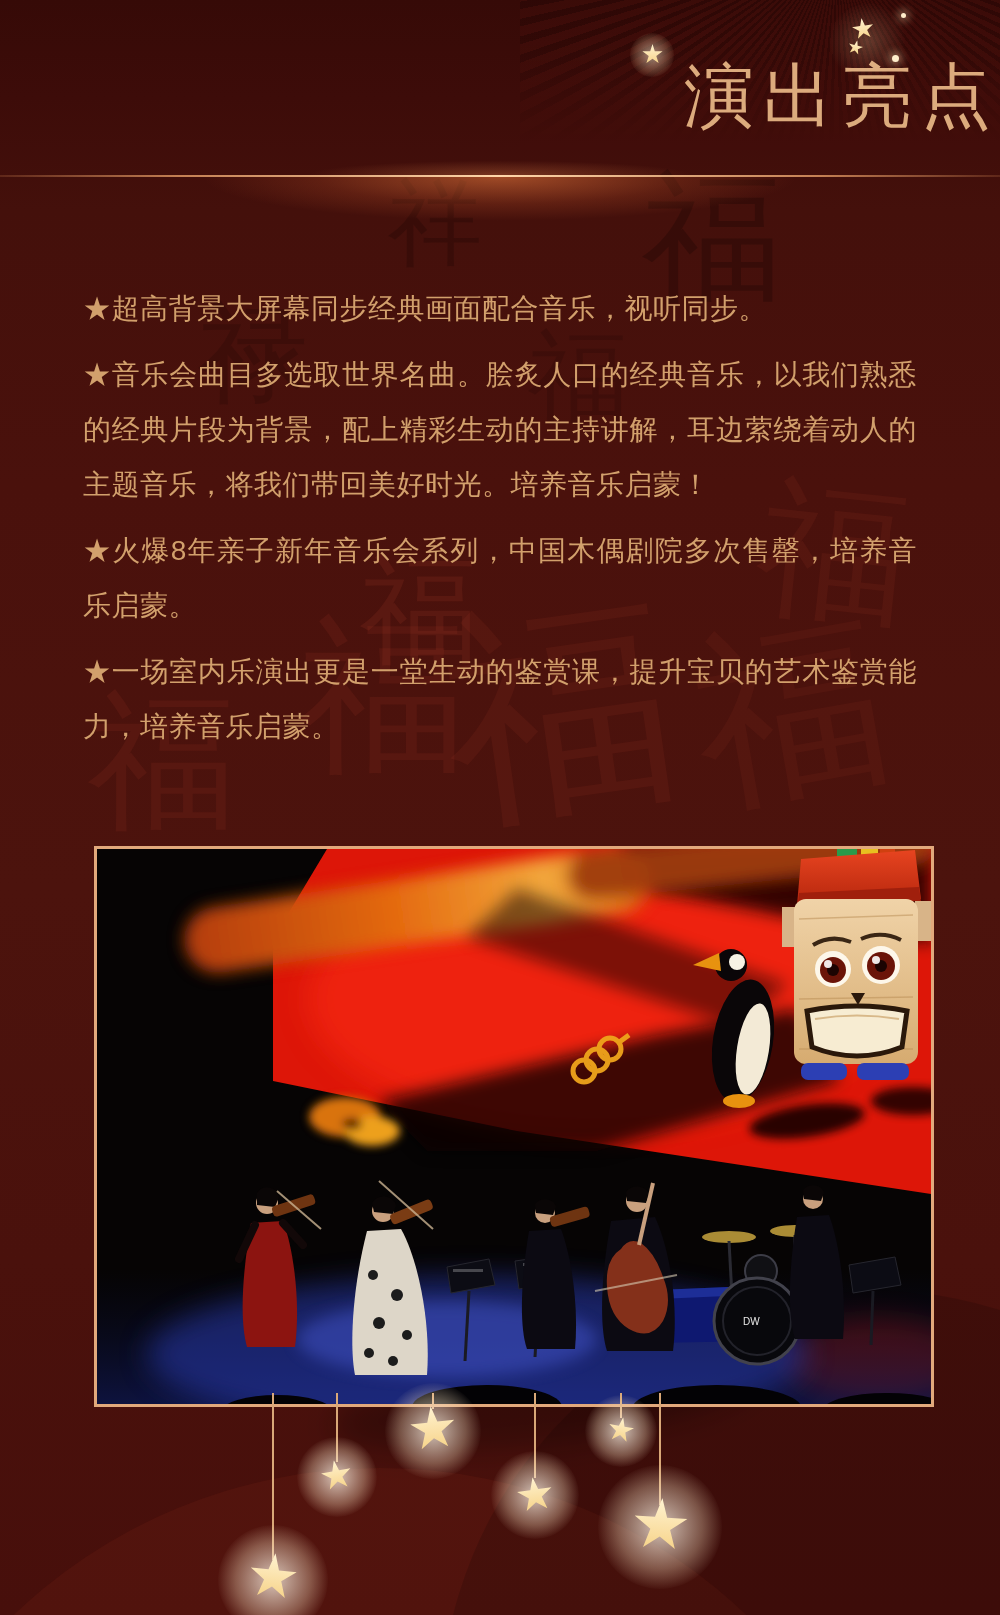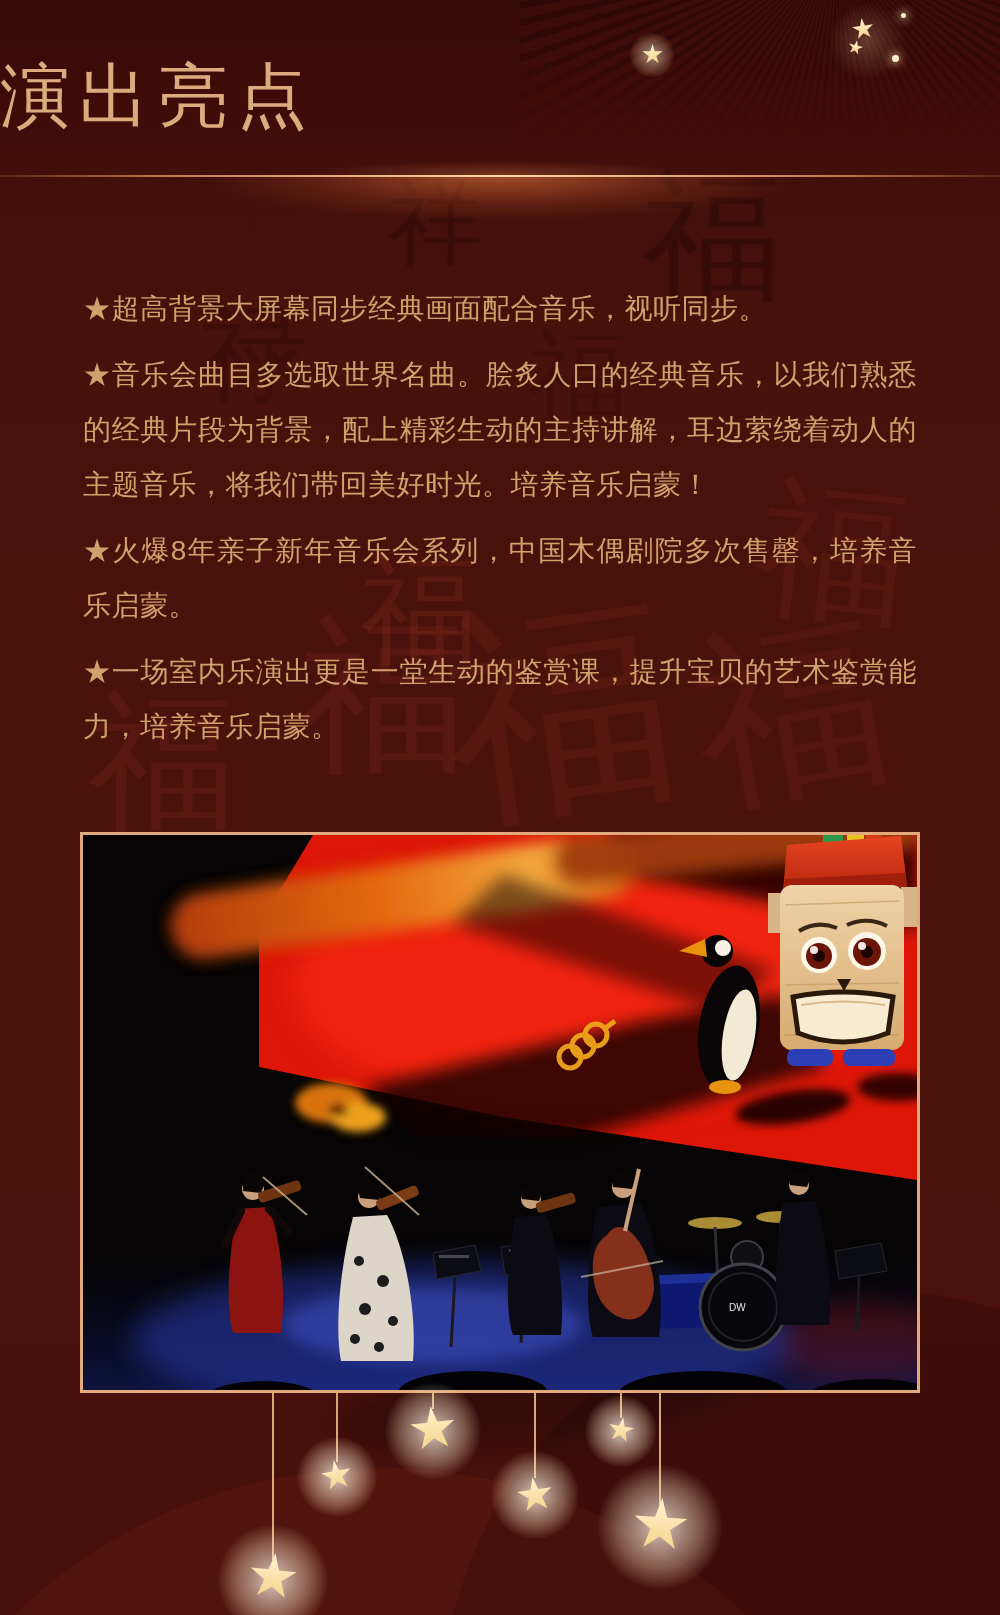--- a/index.html
+++ b/index.html
@@ -19,21 +19,21 @@
   }
   .wm{position:absolute;font-family:"Liberation Serif",serif;line-height:1;user-select:none;}
   .wm.light{color:rgba(176,64,42,.16);}
   .wm.dark{color:rgba(14,2,2,.24);}
   .bg-circle{position:absolute;border-radius:50%;}
   .c1{left:-150px;top:1468px;width:1060px;height:1060px;background:rgba(255,82,46,.055);}
   .c2{right:-300px;top:1290px;width:860px;height:860px;background:rgba(0,0,0,.14);}
   .swoosh{position:absolute;left:330px;top:1358px;width:430px;height:86px;border-radius:50%;
     background:rgba(8,0,0,.30);filter:blur(15px);transform:rotate(-7deg);}
   
-  .title{position:absolute;top:50px;left:0;width:100%;text-align:left;
+  .title{position:absolute;top:50px;left:0;width:100%;text-align:right;
     font-size:70px;letter-spacing:9px;font-weight:400;color:#dcab7d;margin:0;}
   .sparkle{position:absolute;left:630px;top:33px;width:44px;height:44px;}
   .sparkle .halo{position:absolute;inset:0;border-radius:50%;
     background:radial-gradient(circle,rgba(255,240,210,.55),rgba(255,220,170,.18) 55%,transparent 75%);}
   .star-shape{display:block;background:linear-gradient(180deg,#fff3d2,#f6d184);
     clip-path:polygon(50% 0%,61% 35%,98% 35%,68% 57%,79% 91%,50% 70%,21% 91%,32% 57%,2% 35%,39% 35%);}
   .sparkle .star-shape{position:absolute;left:12px;top:11px;width:21px;height:21px;}
   .corner-stars{position:absolute;left:820px;top:0;width:120px;height:90px;}
   .corner-stars .halo{position:absolute;left:8px;top:2px;width:78px;height:78px;border-radius:50%;
     background:radial-gradient(circle,rgba(255,225,175,.22),transparent 70%);}
@@ -46,21 +46,21 @@
     background:linear-gradient(90deg,rgba(226,148,92,.18),rgba(240,166,108,.75) 18%,#ffd7aa 50%,rgba(240,166,108,.75) 82%,rgba(226,148,92,.18));}
   .divider-glow{position:absolute;top:177px;left:120px;width:760px;height:56px;
     background:radial-gradient(ellipse 50% 100% at 50% 0%,rgba(238,124,62,.55),rgba(198,88,44,.22) 48%,transparent 78%);}
   .divider-glow-top{position:absolute;top:157px;left:260px;width:480px;height:18px;
     background:radial-gradient(ellipse 50% 100% at 50% 100%,rgba(238,140,80,.30),transparent 80%);}
   
   .highlights{position:absolute;left:83px;top:281px;width:834px;}
   .highlights p{margin:0 0 11px;font-size:28px;line-height:55px;color:#d2a06c;
     text-align:justify;letter-spacing:.5px;}
   
-  .photo-frame{position:absolute;left:80px;top:832px;width:840px;height:561px;margin:0;
+  .photo-frame{position:absolute;left:80px;top:832px;width:840px;height:561px;margin:14px;
     border:3px solid #e2a97c;box-sizing:border-box;background:#000;}
   .photo-frame svg{display:block;}
   
   .hanging{position:absolute;left:0;top:1393px;width:1000px;height:222px;pointer-events:none;}
   .hang{position:absolute;top:0;}
   .hang .string{position:absolute;left:50%;margin-left:-1px;top:0;width:2px;background:#d9a878;}
   .hang .halo{position:absolute;border-radius:50%;
     background:radial-gradient(circle,rgba(255,246,232,.78),rgba(255,234,200,.32) 48%,transparent 72%);}
   .hang .star-shape{position:absolute;}
   .h1{left:273px;} .h1 .string{height:167px;}

